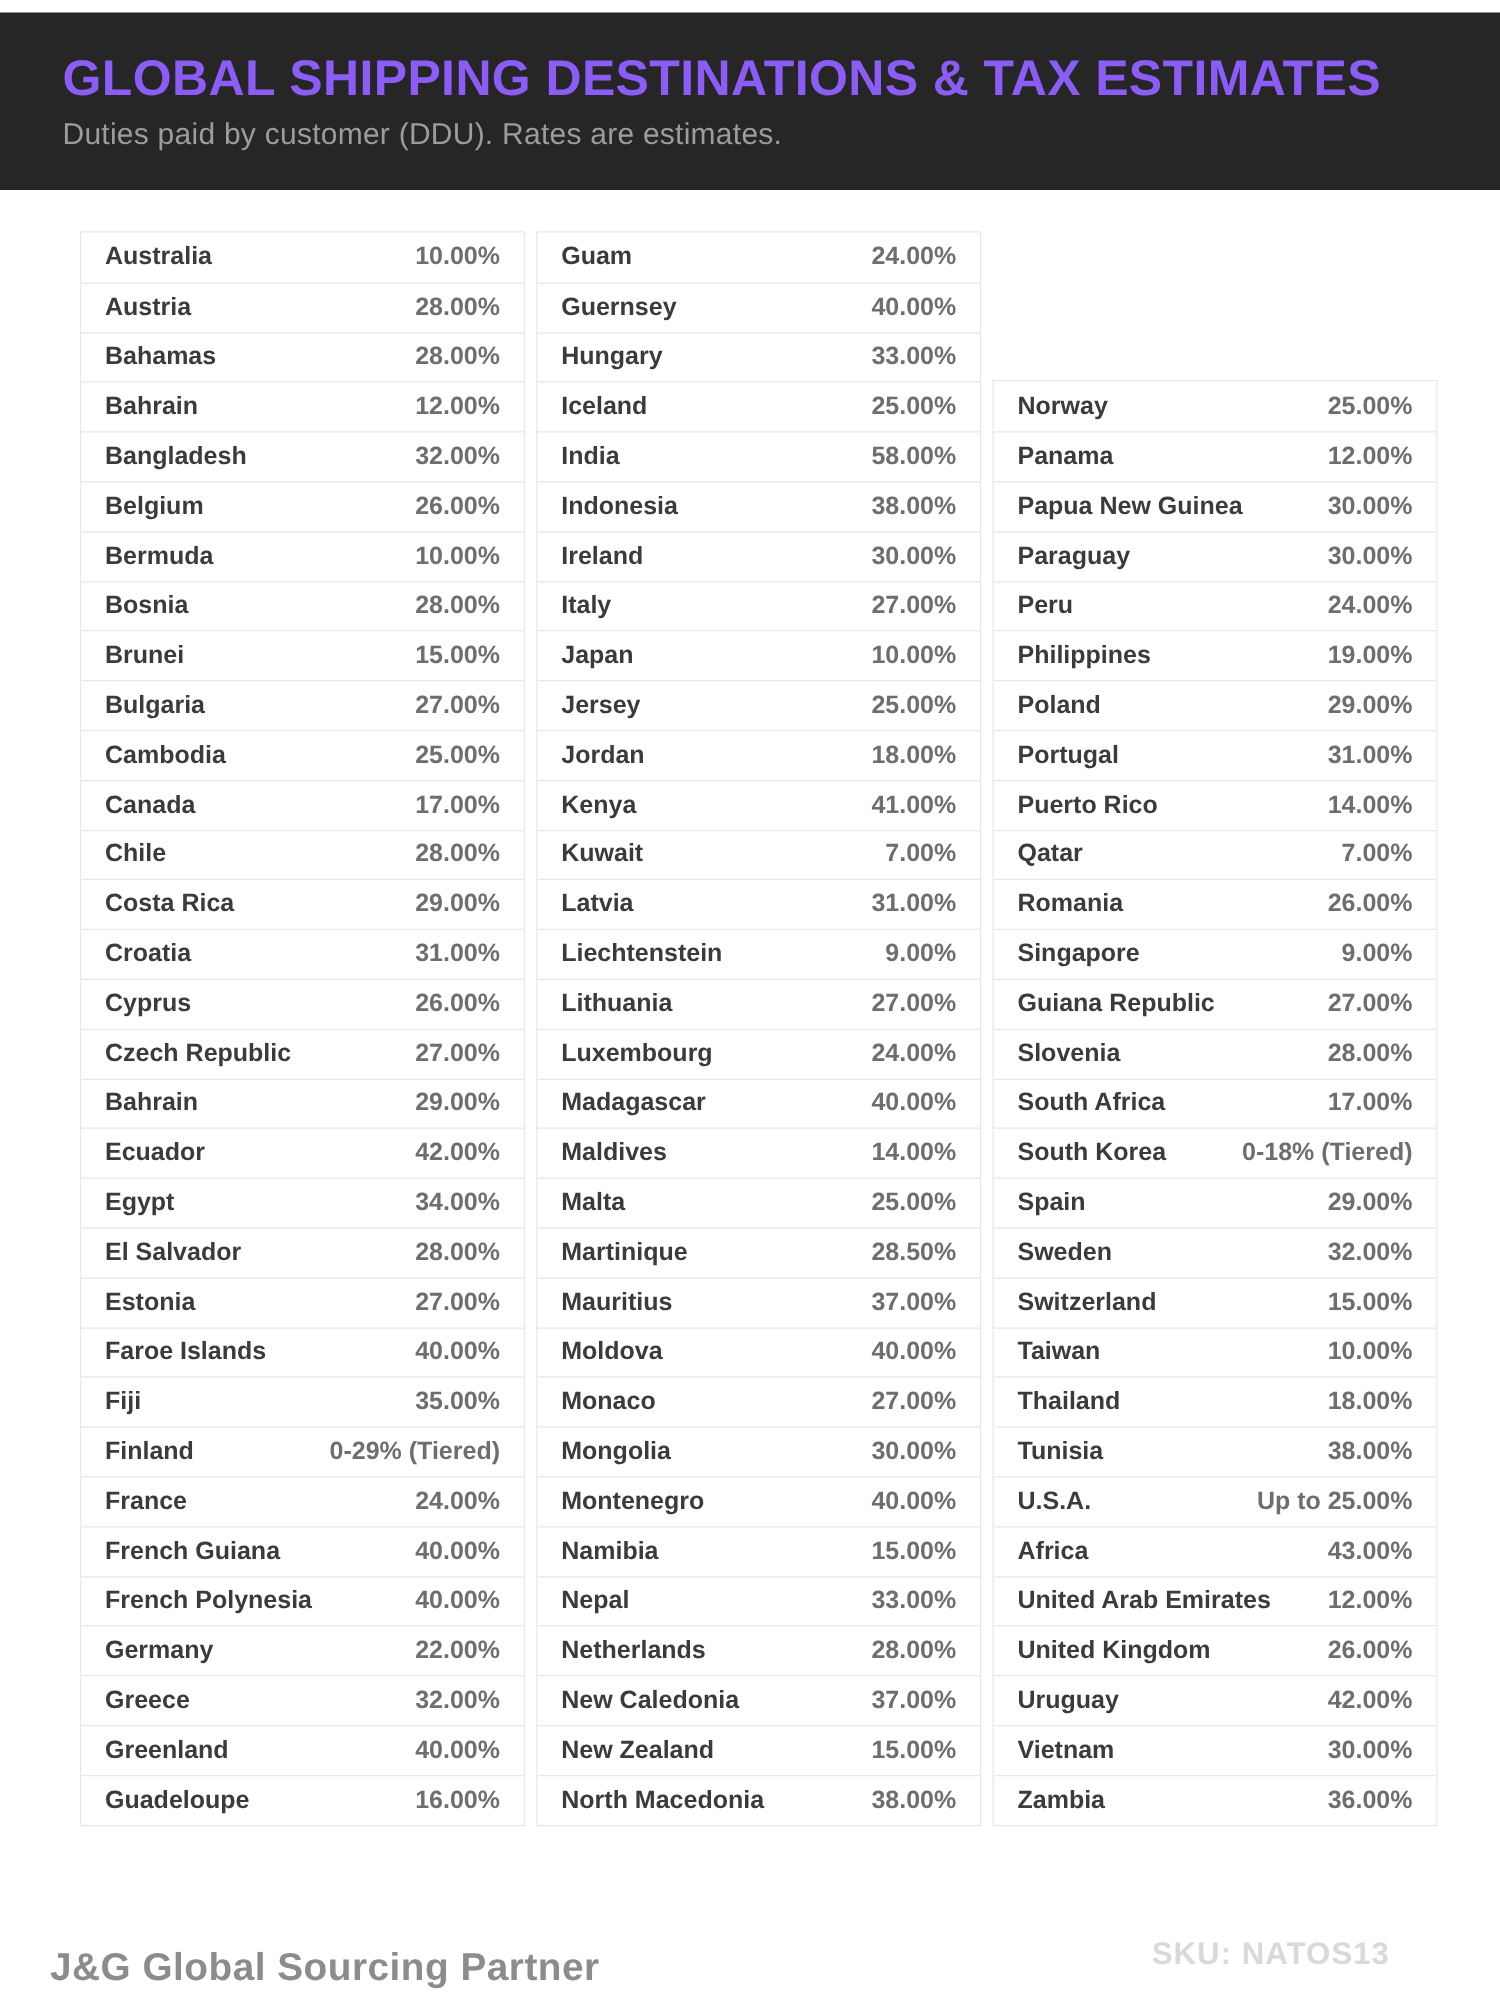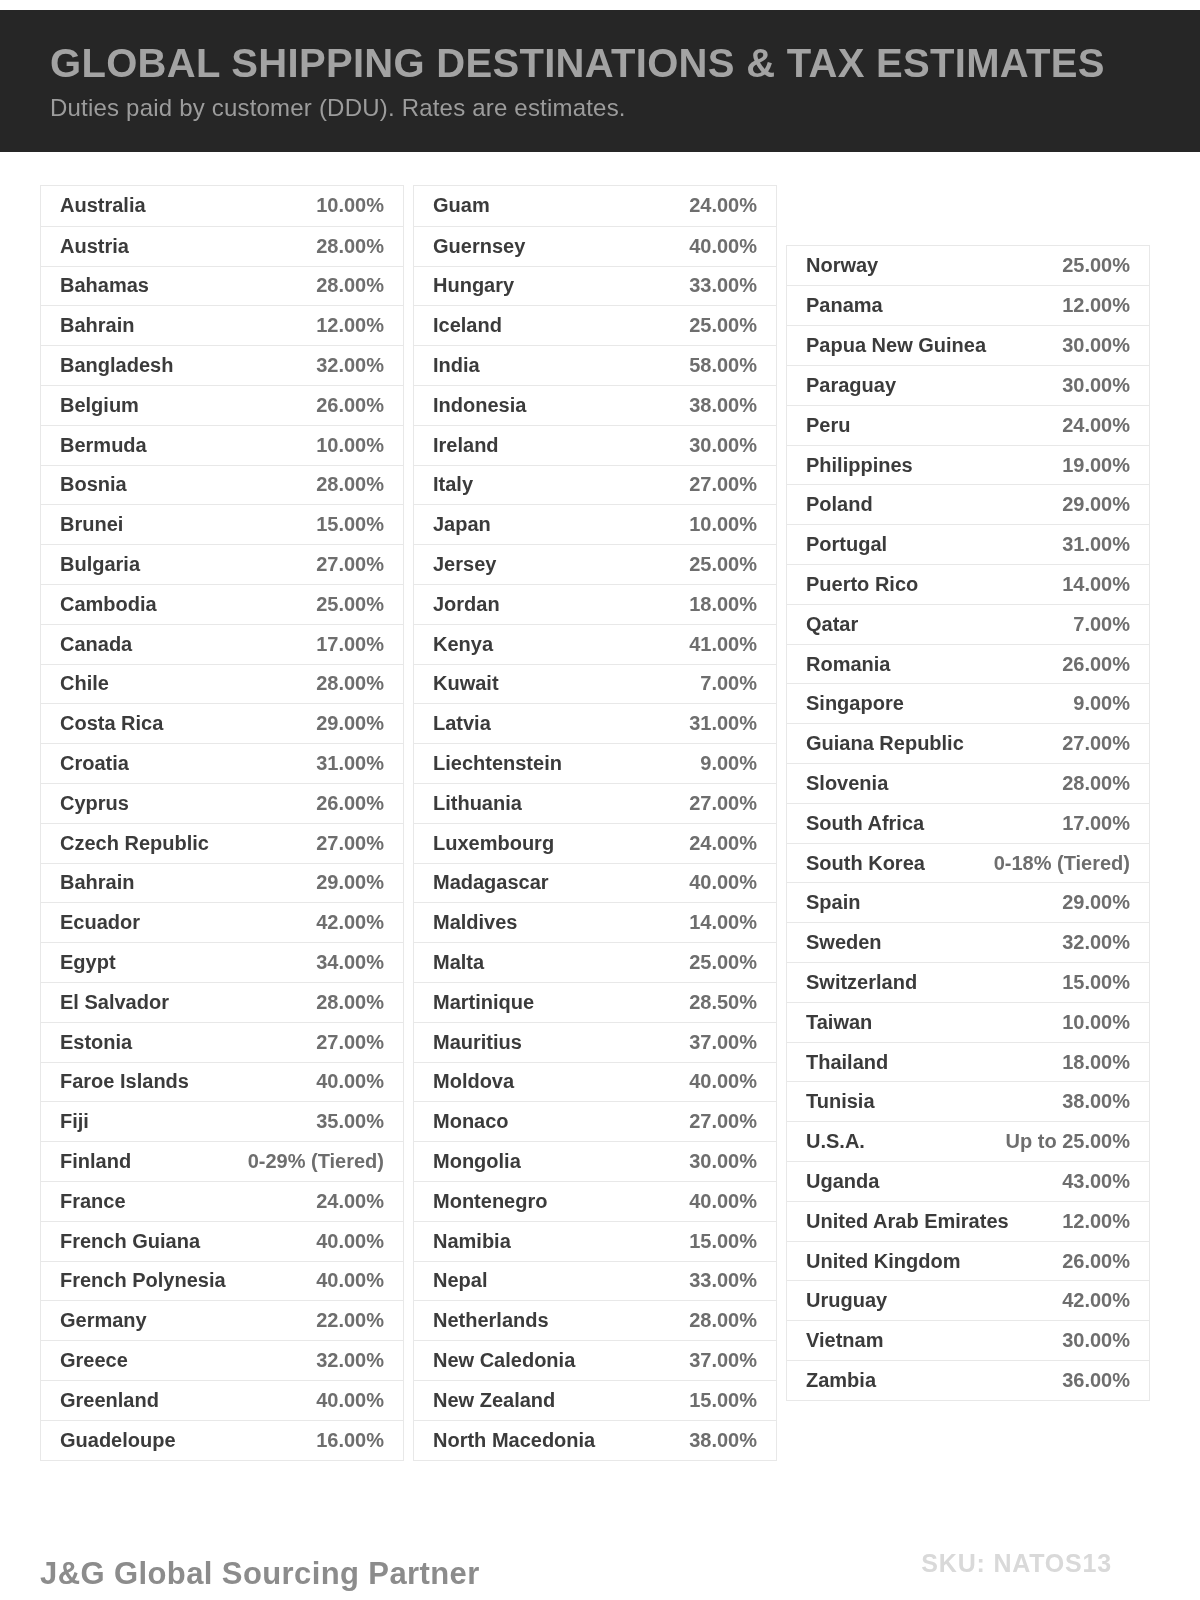--- a/index.html
+++ b/index.html
@@ -25,36 +25,36 @@
     padding: 0 50px;
     display: flex;
     flex-direction: column;
     justify-content: center;
   }
   .header h1 {
     margin: 0 0 8px 0;
     font-size: 40px;
     font-weight: bold;
     letter-spacing: 0.3px;
-    color: #a3a3a3;
+    color: #8b5cf6;
     white-space: nowrap;
   }
   .header p {
     margin: 0;
     font-size: 24px;
     font-weight: normal;
     letter-spacing: 0.2px;
     color: #9c9c9c;
   }
   
   .table-area {
     display: flex;
     gap: 9px;
-    margin: 33px 50px 0 40px;
-    align-items: center;
+    margin: 33px 50px 0 64px;
+    align-items: flex-end;
   }
   .col {
     flex: 1;
     border: 1px solid #e8e8e8;
     background: #ffffff;
   }
   .row {
     box-sizing: border-box;
     height: 39.8px;
     display: flex;
@@ -460,21 +460,21 @@
         </div>
         <div class="row">
           <span class="country">Tunisia</span>
           <span class="rate">38.00%</span>
         </div>
         <div class="row">
           <span class="country">U.S.A.</span>
           <span class="rate">Up to 25.00%</span>
         </div>
         <div class="row">
-          <span class="country">Uganda</span>
+          <span class="country">Africa</span>
           <span class="rate">43.00%</span>
         </div>
         <div class="row">
           <span class="country">United Arab Emirates</span>
           <span class="rate">12.00%</span>
         </div>
         <div class="row">
           <span class="country">United Kingdom</span>
           <span class="rate">26.00%</span>
         </div>

